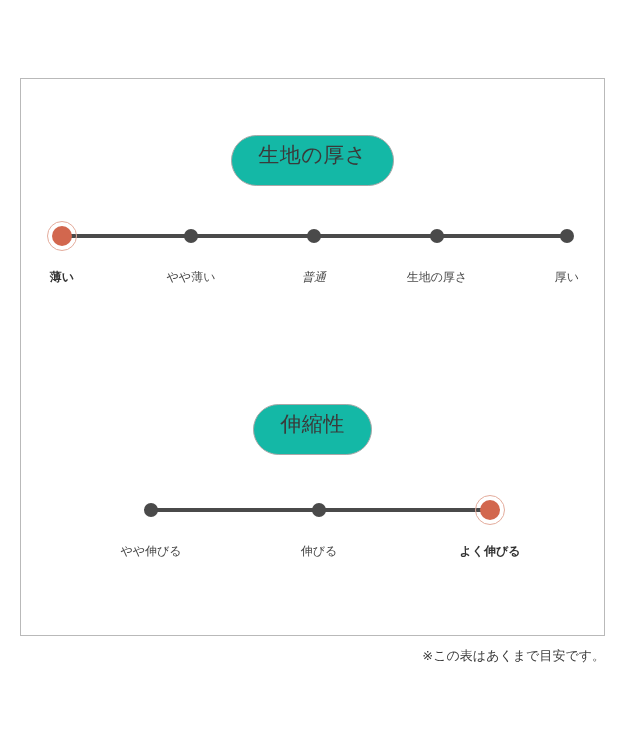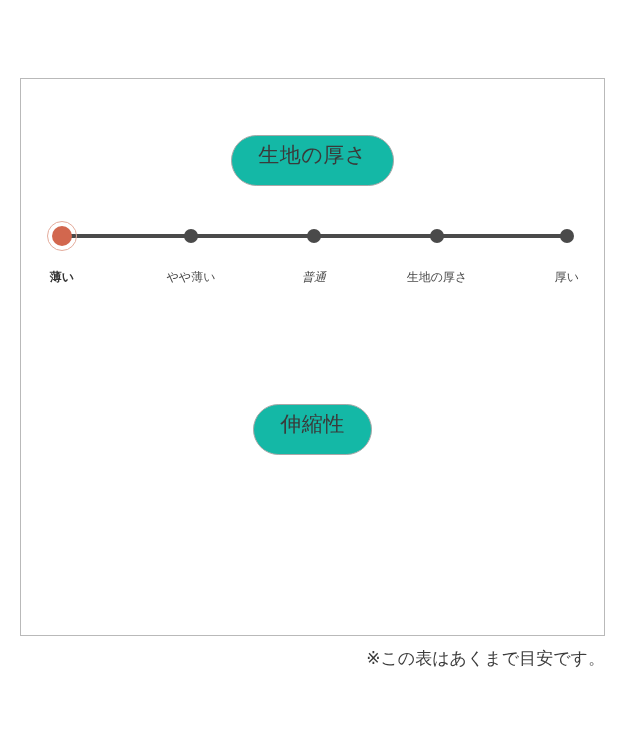--- a/index.html
+++ b/index.html
@@ -114,21 +114,21 @@
   .scale-label.active {
     font-weight: bold;
     color: #333333;
   }
 
   
   #footnote {
     position: absolute;
     right: 20px;
     top: 648px;
-    font-size: 17px;
+    font-size: 13px;
     line-height: 1.3;
     color: #3c3c3c;
     white-space: nowrap;
   }
 </style>
 </head>
 <body>
 
 <div id="spec-panel">
 
@@ -151,16 +151,29 @@
       <span class="scale-label" style="left:293px;font-style:italic;">普通</span>
       <span class="scale-label" style="left:416px;">生地の厚さ</span>
       <span class="scale-label" style="left:546px;">厚い</span>
     </div>
   </div>
 
   <div class="pill-row" style="top:325px;justify-content:center;">
     <span class="pill">伸縮性</span>
   </div>
 
+  <div class="scale" id="scale-stretch" style="left:0; top:420px; width:585px;">
+    <div class="scale-track" style="left:0; width:585px;">
+      <div class="scale-line" style="left:130px; width:339px;"></div>
+      <div class="dot" style="left:130px;"></div>
+      <div class="dot" style="left:298px;"></div>
+      <div class="dot active" style="left:469px;"></div>
+    </div>
+    <div class="scale-labels">
+      <span class="scale-label" style="left:130px;">やや伸びる</span>
+      <span class="scale-label" style="left:298px;">伸びる</span>
+      <span class="scale-label active" style="left:469px;">よく伸びる</span>
+    </div>
+  </div>
 
 </div>
 
 <div id="footnote">※この表はあくまで目安です。</div>
 
 </body></html>

